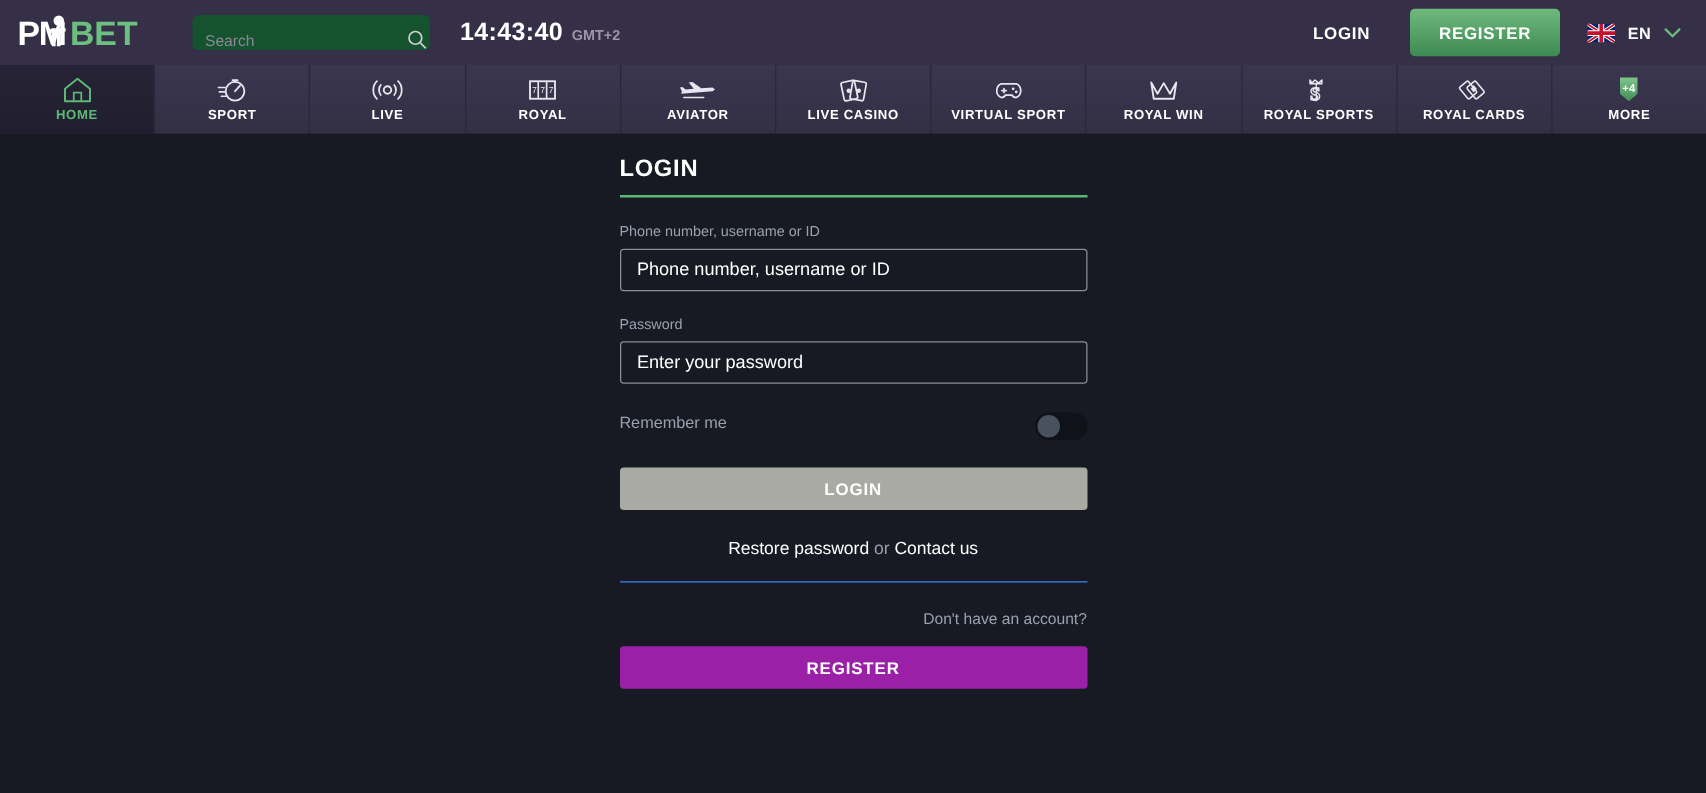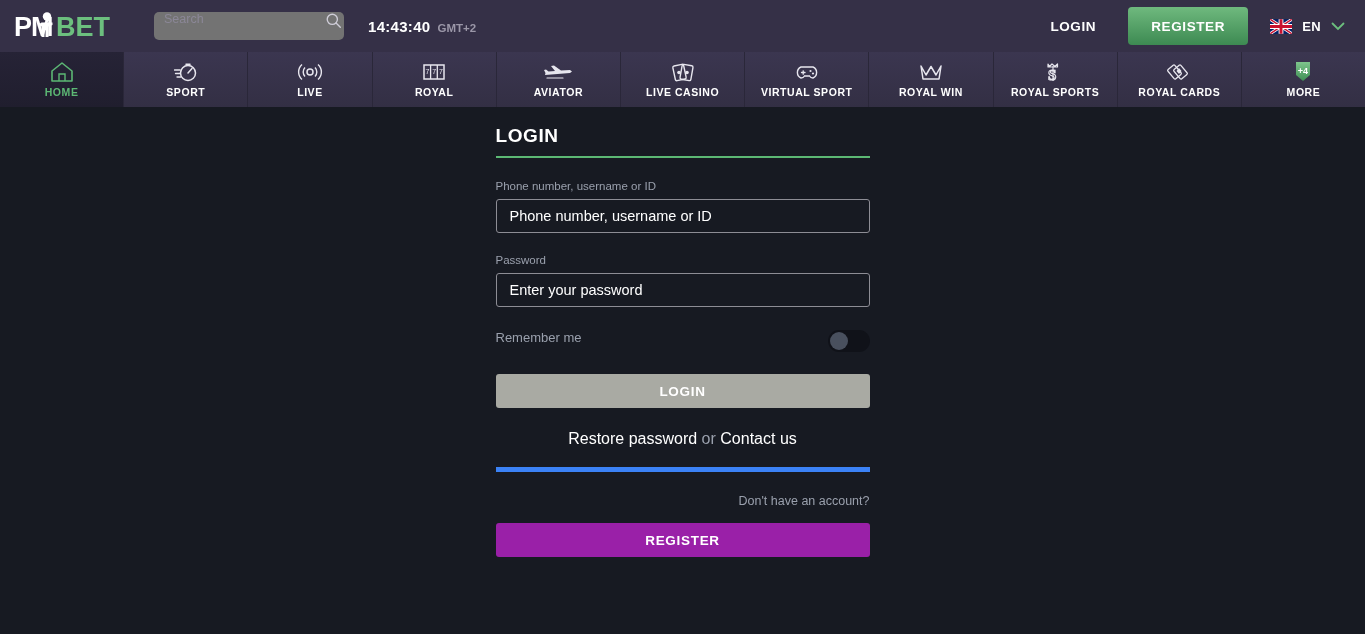--- a/index.html
+++ b/index.html
@@ -24,24 +24,24 @@
     align-items: center;
     height: 40px;
     margin-right: 42px;
     user-select: none;
   }
   .logo-svg { display: block; }
 
   .search-box {
     width: 190px;
     height: 28px;
-    background: #737373;
+    background: #14532d;
     border-radius: 5px;
     display: flex;
-    align-items: flex-start;
+    align-items: flex-end;
     padding: 0 8px 0 10px;
     position: relative;
   }
   .search-box input {
     flex: 1;
     background: transparent;
     border: none;
     outline: none;
     color: #d8d8e0;
     font-size: 12.5px;
@@ -51,21 +51,21 @@
   .search-icon { width: 17px; height: 17px; flex: 0 0 auto; }
 
   .clock {
     margin-left: 24px;
     display: flex;
     align-items: baseline;
     gap: 7px;
   }
   .clock-time {
     color: #ffffff;
-    font-size: 15px;
+    font-size: 20px;
     font-weight: bold;
     letter-spacing: 0.3px;
   }
   .clock-zone {
     color: #9b97a8;
     font-size: 11.5px;
     font-weight: bold;
   }
 
   .header-right {
@@ -233,23 +233,23 @@
     font-size: 13.5px;
     font-weight: bold;
     letter-spacing: 0.7px;
     cursor: pointer;
     font-family: "Liberation Sans", sans-serif;
   }
 
   .links-row {
     text-align: center;
     padding: 22px 0 19px;
-    font-size: 16px;
+    font-size: 14px;
     color: #9aa0ad;
-    border-bottom: 5px solid #3b82f6;
+    border-bottom: 1px solid #3b82f6;
   }
   .links-row a { color: #ffffff; text-decoration: none; cursor: pointer; }
   .links-row .sep { color: #9aa0ad; }
 
   .no-account {
     text-align: right;
     color: #9aa0ad;
     font-size: 12.5px;
     padding: 22px 0 15px;
   }

